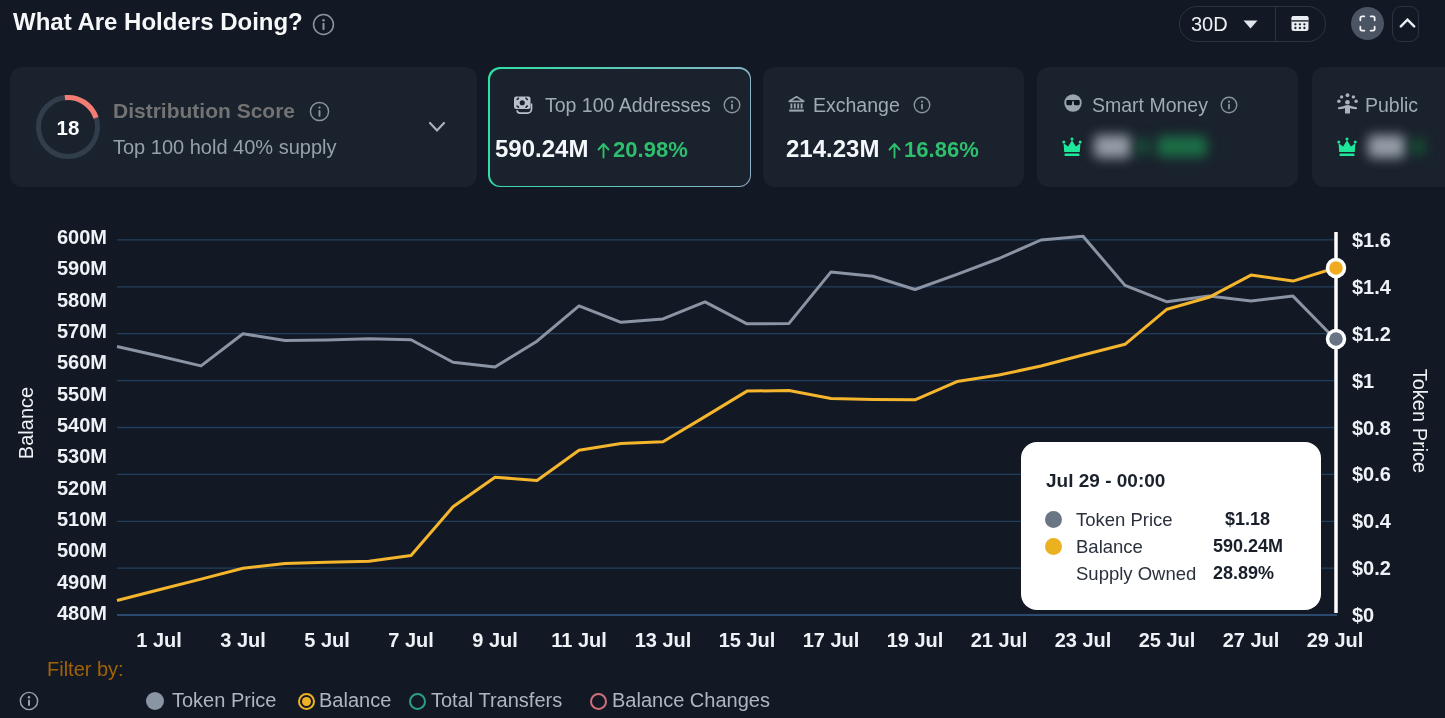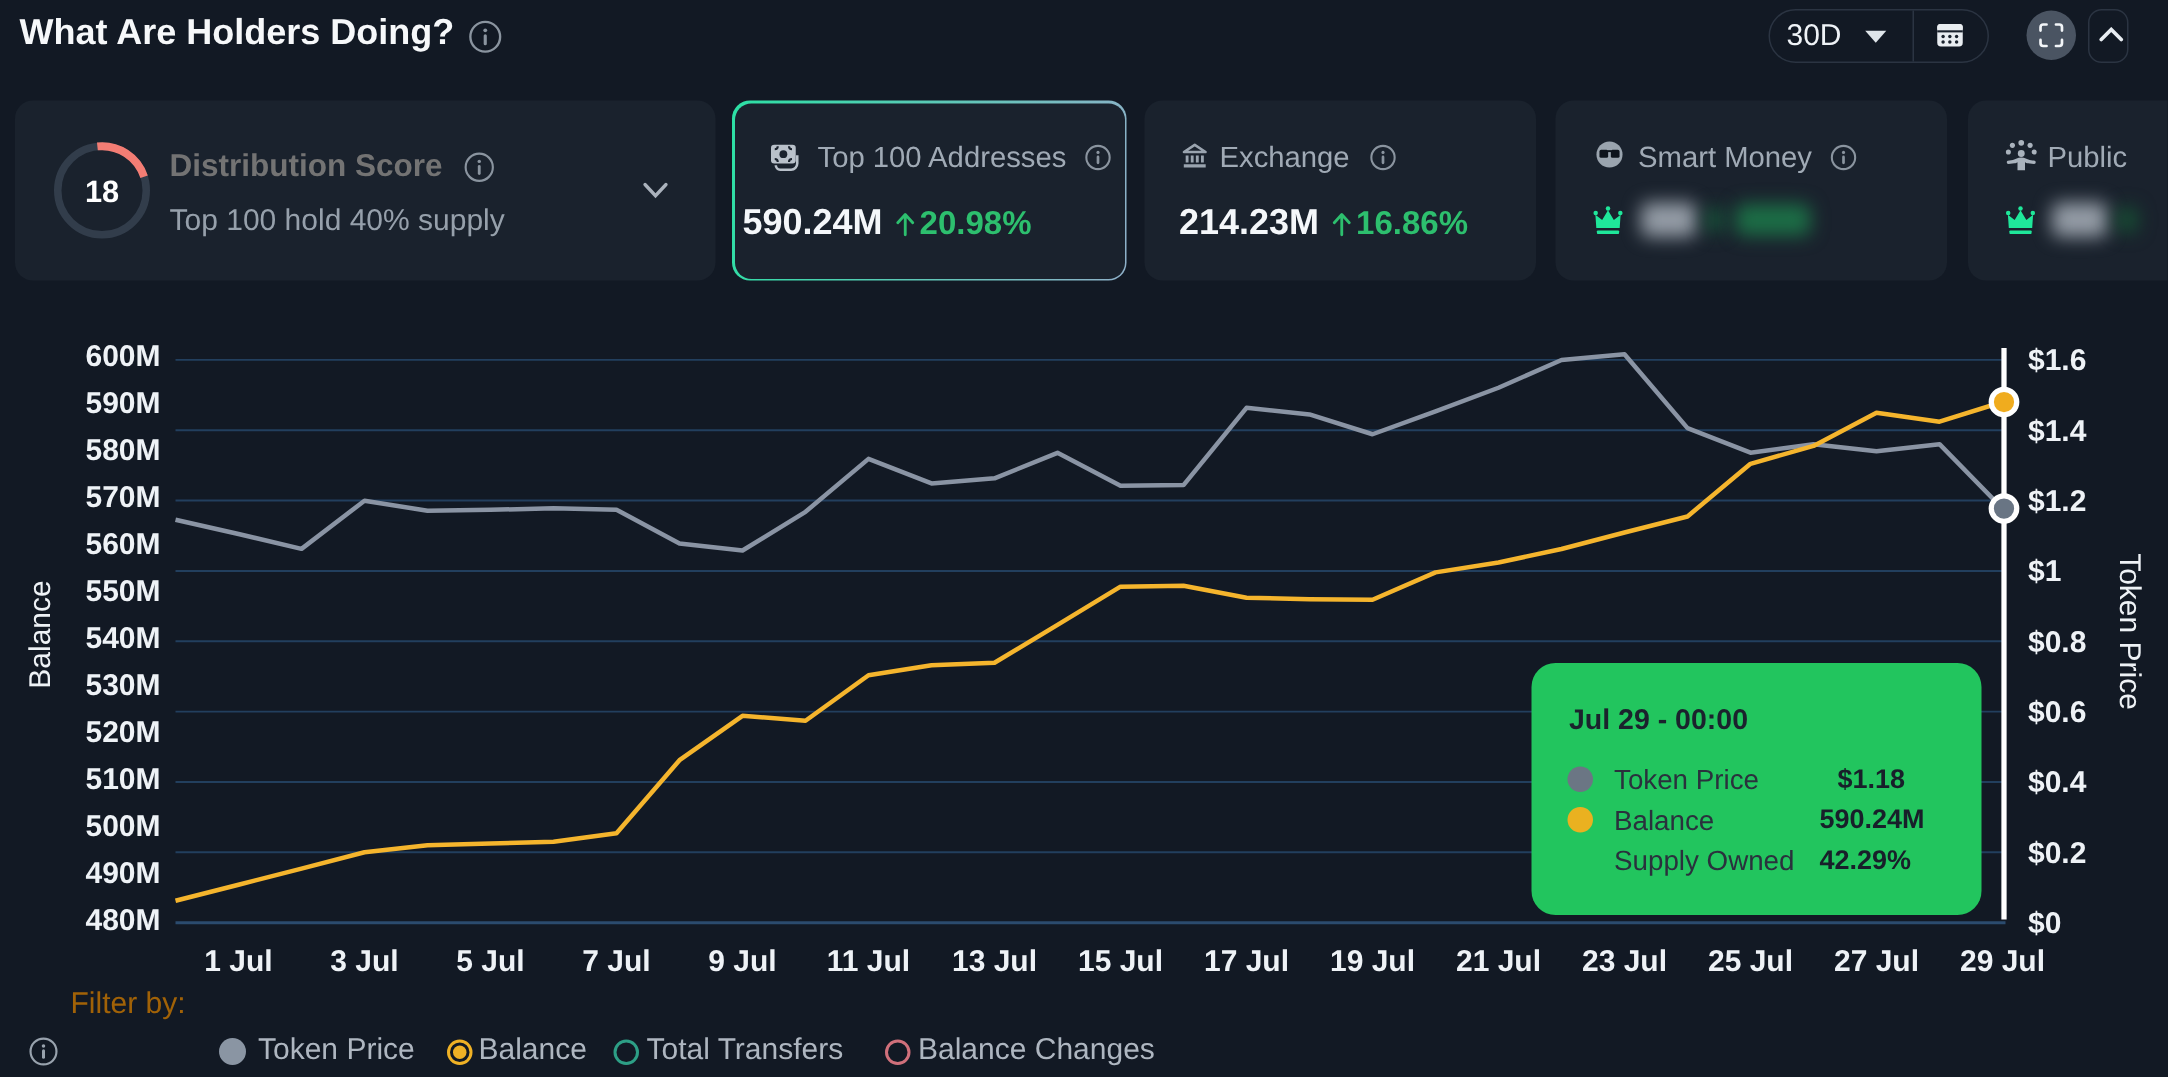--- a/index.html
+++ b/index.html
@@ -208,30 +208,30 @@
   </g>
   <text x="33" y="423" font-size="20" fill="#eef2f6" text-anchor="middle" transform="rotate(-90 33 423)">Balance</text>
   <text x="1413" y="421" font-size="20" fill="#eef2f6" text-anchor="middle" transform="rotate(90 1413 421)">Token Price</text>
   <polyline fill="none" stroke="#8a94a4" stroke-width="3" stroke-linejoin="round" points="117,346.5 159,356 201,365.9 243,333.8 285,340.5 327,339.9 369,338.8 411,339.8 453,362.3 495,367 537,341.2 579,305.9 621,322.3 663,318.9 705,301.9 747,323.8 789,323.4 831,271.9 873,276.3 915,289.5 957,274.3 999,258.5 1041,240 1083,236.2 1125,285.4 1167,301.8 1209,296.1 1251,300.9 1293,296.1 1335,339"></polyline>
   <polyline fill="none" stroke="#f5b52d" stroke-width="3" stroke-linejoin="round" points="117,600.5 159,589.8 201,579.1 243,568.2 285,563.5 327,562.3 369,561.2 411,555.5 453,506.8 495,477.2 537,480.5 579,450.2 621,443.5 663,441.8 705,416.6 747,391.1 789,390.5 831,398.5 873,399.5 915,399.8 957,381.6 999,375 1041,366 1083,355 1125,344.3 1167,309.2 1209,297.3 1251,275.1 1293,281.1 1335,268"></polyline>
   <line x1="1336" y1="232" x2="1336" y2="613" stroke="#ffffff" stroke-width="3.5"></line>
   <circle cx="1336" cy="268" r="8.5" fill="#f0ac1e" stroke="#ffffff" stroke-width="3.5"></circle>
   <circle cx="1336" cy="339" r="8.5" fill="#697584" stroke="#ffffff" stroke-width="3.5"></circle>
 </svg>
 
-<div class="abs" style="left:1021px;top:442px;width:300px;height:168px;background:#22c55e;border-radius:16px;">
+<div class="abs" style="left:1021px;top:442px;width:300px;height:168px;background:#ffffff;border-radius:16px;">
   <div class="abs" style="left:25px;top:28px;font-size:19px;font-weight:bold;color:#1b222d">Jul 29 - 00:00</div>
   <div class="abs" style="left:24px;top:69px;width:17px;height:17px;border-radius:50%;background:#6b7684"></div>
   <div class="abs" style="left:55px;top:67px;font-size:18.5px;color:#2a313d">Token Price</div>
   <div class="abs" style="left:204px;top:67px;font-size:18px;font-weight:bold;color:#181f2a">$1.18</div>
   <div class="abs" style="left:24px;top:96px;width:17px;height:17px;border-radius:50%;background:#eab120"></div>
   <div class="abs" style="left:55px;top:94px;font-size:18.5px;color:#2a313d">Balance</div>
   <div class="abs" style="left:192px;top:94px;font-size:18px;font-weight:bold;color:#181f2a">590.24M</div>
   <div class="abs" style="left:55px;top:121px;font-size:18.5px;color:#2a313d">Supply Owned</div>
-  <div class="abs" style="left:192px;top:121px;font-size:18px;font-weight:bold;color:#181f2a">42.29%</div>
+  <div class="abs" style="left:192px;top:121px;font-size:18px;font-weight:bold;color:#181f2a">28.89%</div>
 </div>
 
 <svg class="abs" style="left:19px;top:691px" width="20" height="20" viewBox="0 0 22 22">
     <circle cx="11" cy="11" r="9.5" fill="none" stroke="#98a2ad" stroke-width="1.6"></circle>
     <circle cx="11" cy="6.9" r="1.3" fill="#98a2ad"></circle>
     <rect x="9.9" y="9.4" width="2.2" height="7" rx="1.1" fill="#98a2ad"></rect>
   </svg>
 <div class="abs" style="left:47px;top:658px;font-size:20px;color:#a16207">Filter by:</div>
 <div class="abs" style="left:146px;top:692px;width:18px;height:18px;border-radius:50%;background:#8a95a3"></div>
 <div class="abs" style="left:172px;top:689px;font-size:20px;color:#aeb6c0">Token Price</div>

